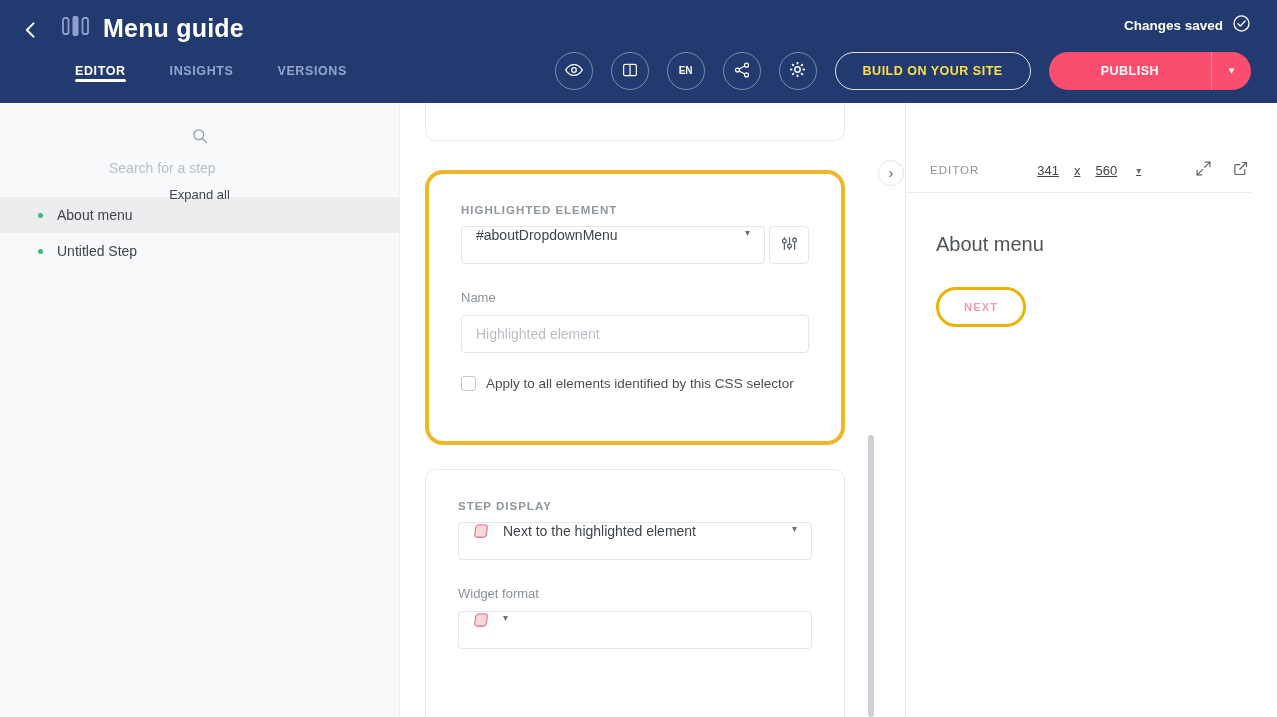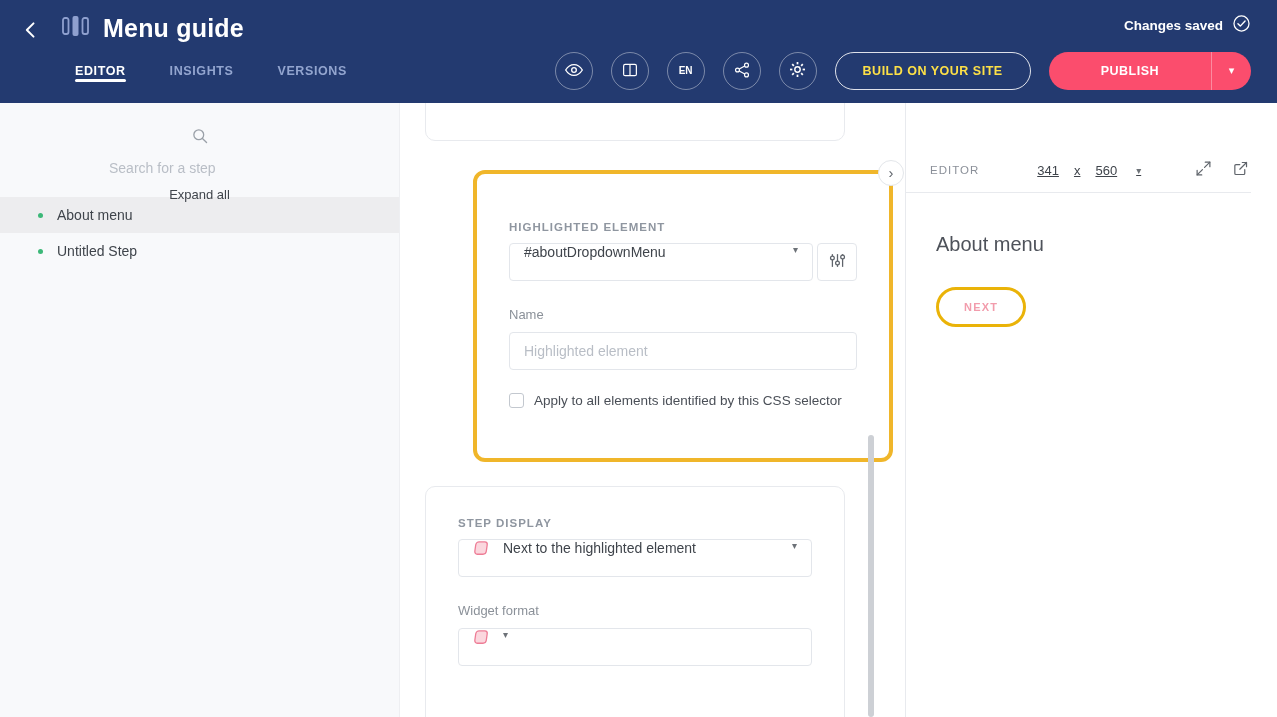--- a/index.html
+++ b/index.html
@@ -51,22 +51,22 @@
   .steps { list-style:none; margin-top:30px; }
   .step { height:36px; display:flex; align-items:center; gap:14px; padding-left:38px;
     font-size:14px; color:#3f444b; cursor:pointer; }
   .step.selected { background:#ededef; }
   .dot { width:5px; height:5px; border-radius:50%; background:#3cb878; flex-shrink:0; }
 
   
   .editor { flex:1; position:relative; background:#fff; overflow:hidden; padding-left:25px; }
   .card { width:420px; background:#fff; border:1px solid #e8eaee; border-radius:10px; }
   .top-partial-card { height:60px; margin-top:-22px; }
-  .highlighted-card { margin-top:29px; border:4px solid #f0b62a; border-radius:12px;
-    padding:47px 32px 50px;margin-left:48px; }
+  .highlighted-card { margin-top:29px; border:4px solid #f0b62a; border-radius:18px;
+    padding:30px 32px 50px; }
   .section-title { font-size:11.5px; letter-spacing:1px; color:#8f96a0; }
   .field-label { margin-top:26px; font-size:13px; color:#8b9199; }
   .select-row { display:flex; gap:4px; margin-top:10px; }
   .select { flex:1; height:38px; border:1px solid #e3e6eb; border-radius:4px; background:#fff;
     display:flex; align-items:flex-start; padding:0 14px; font-size:14px; color:#3f444b;
     cursor:pointer; }
   .select .grow { flex:1; }
   .caret { color:#6d7278; font-size:10px; }
   .sliders-btn { width:40px; height:38px; border:1px solid #e3e6eb; border-radius:4px;
     background:#fff; display:flex; align-items:center; justify-content:center; cursor:pointer; }

